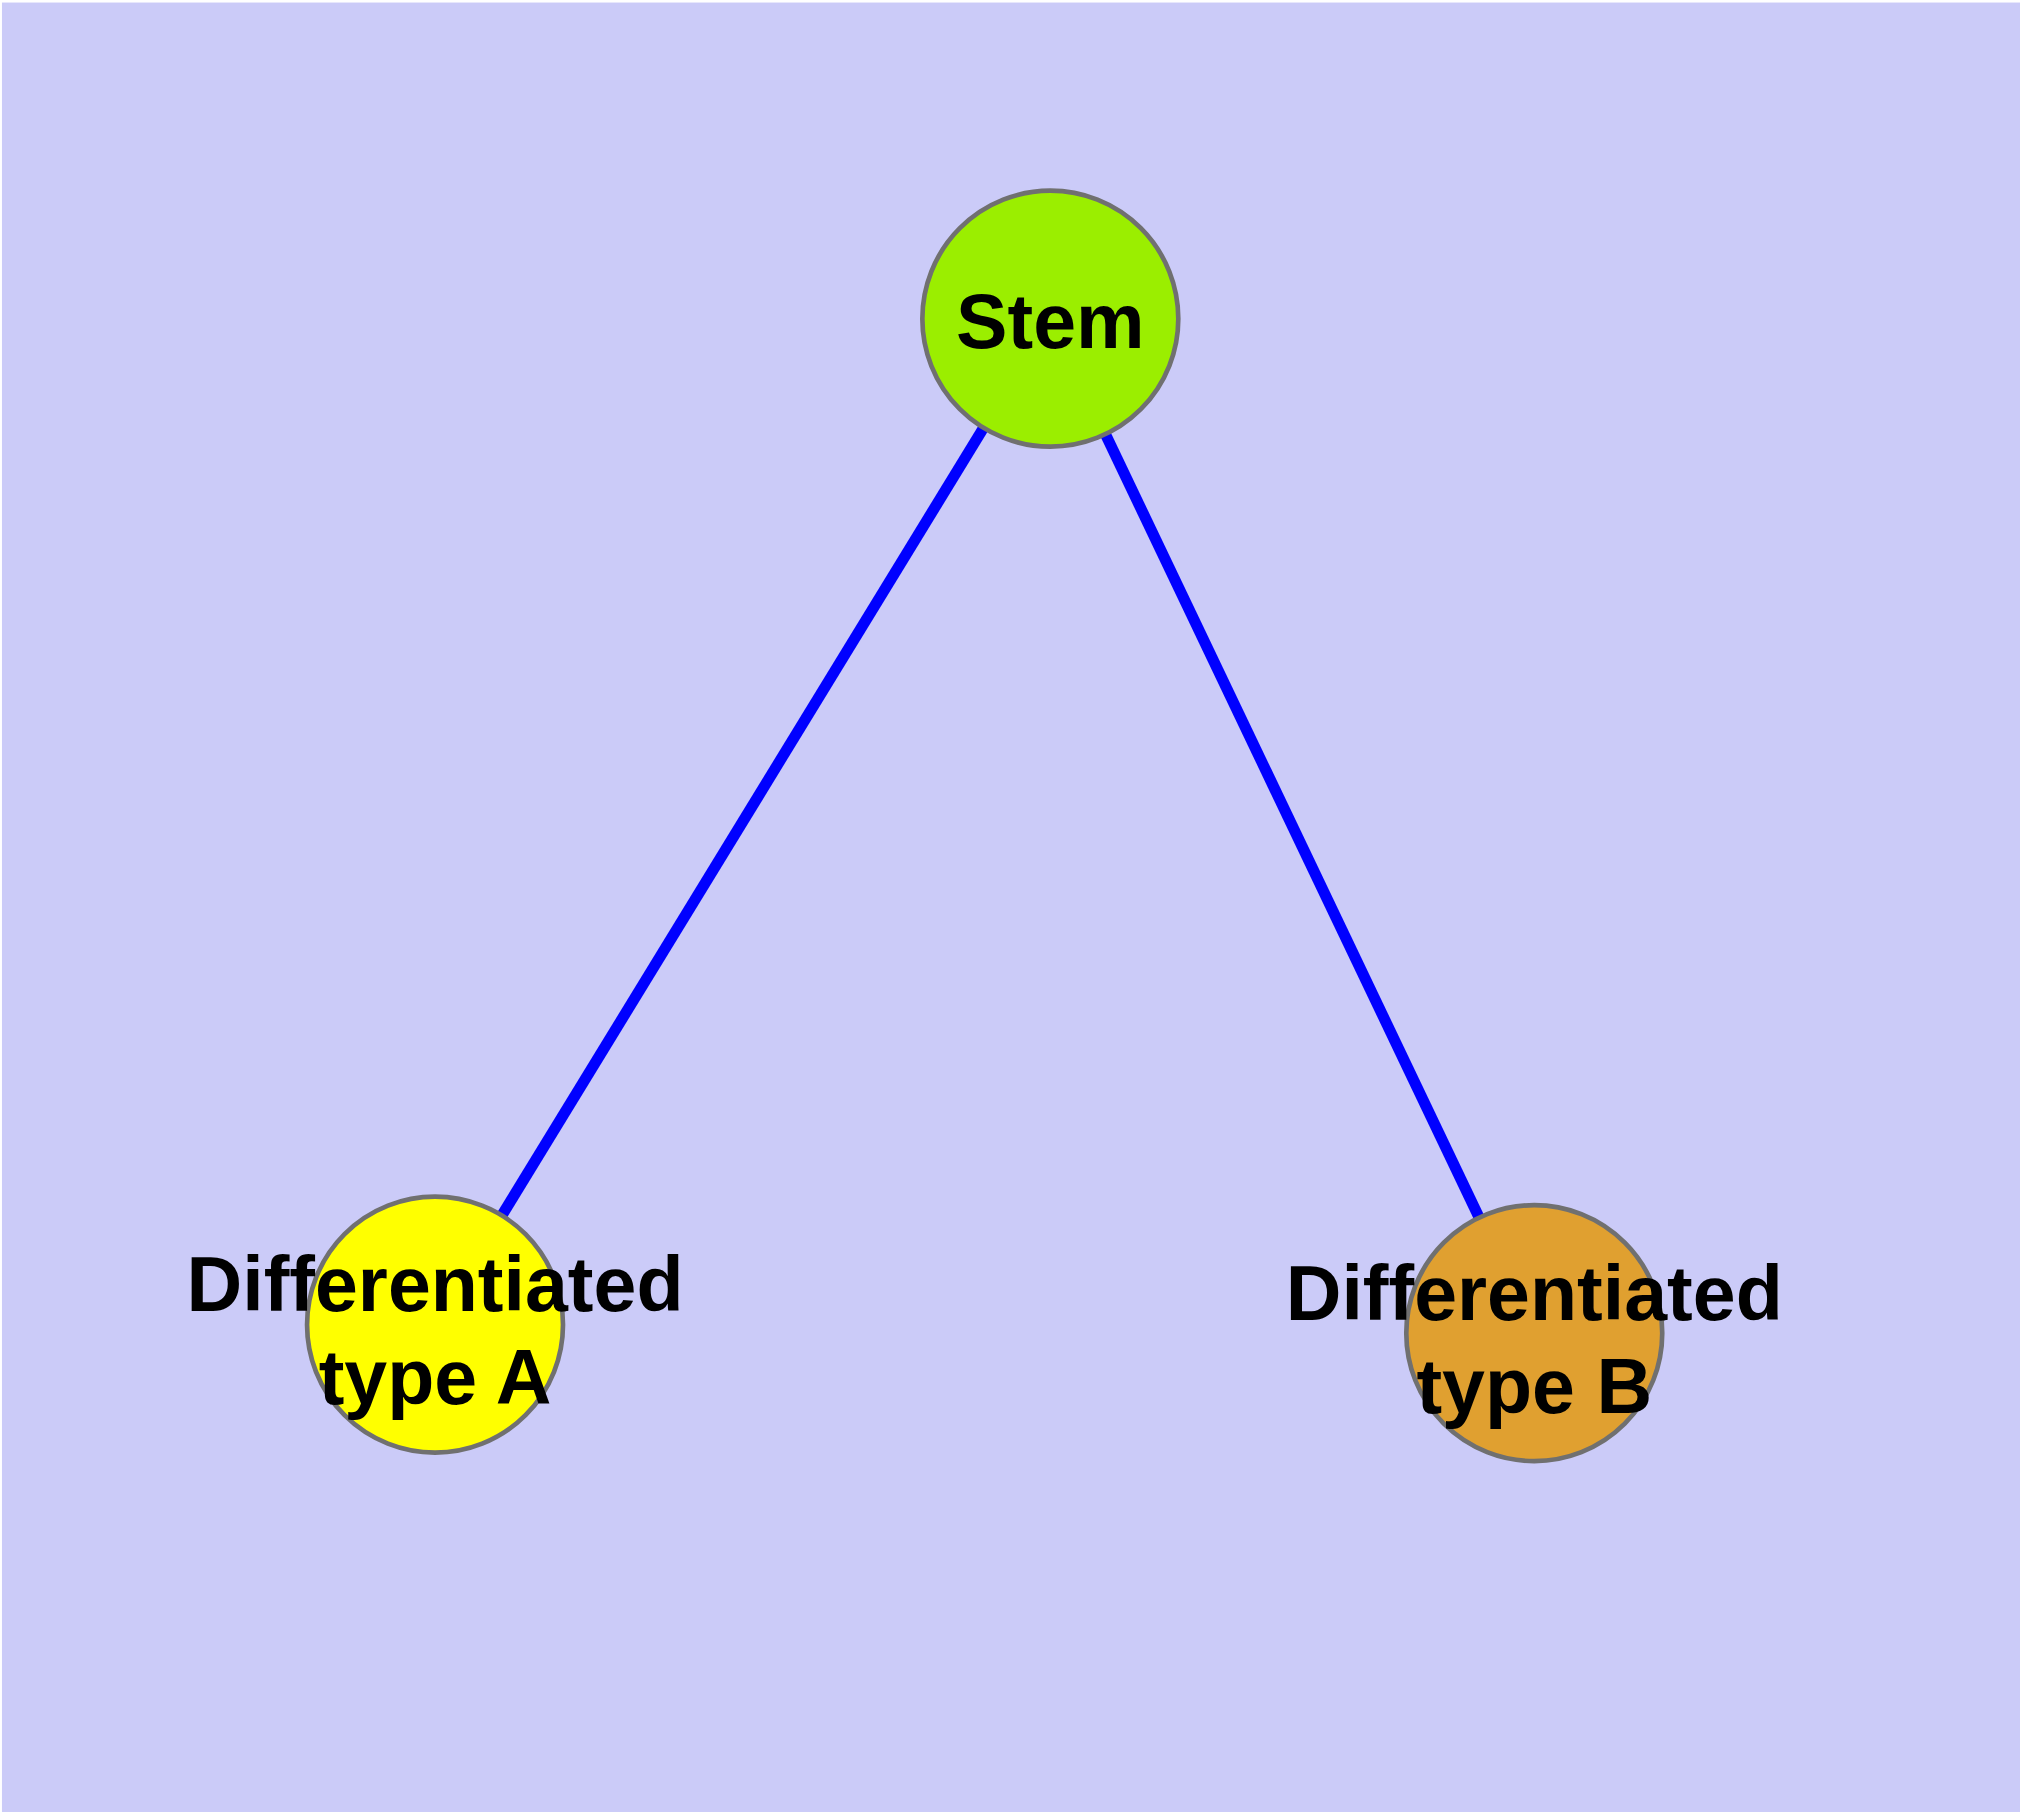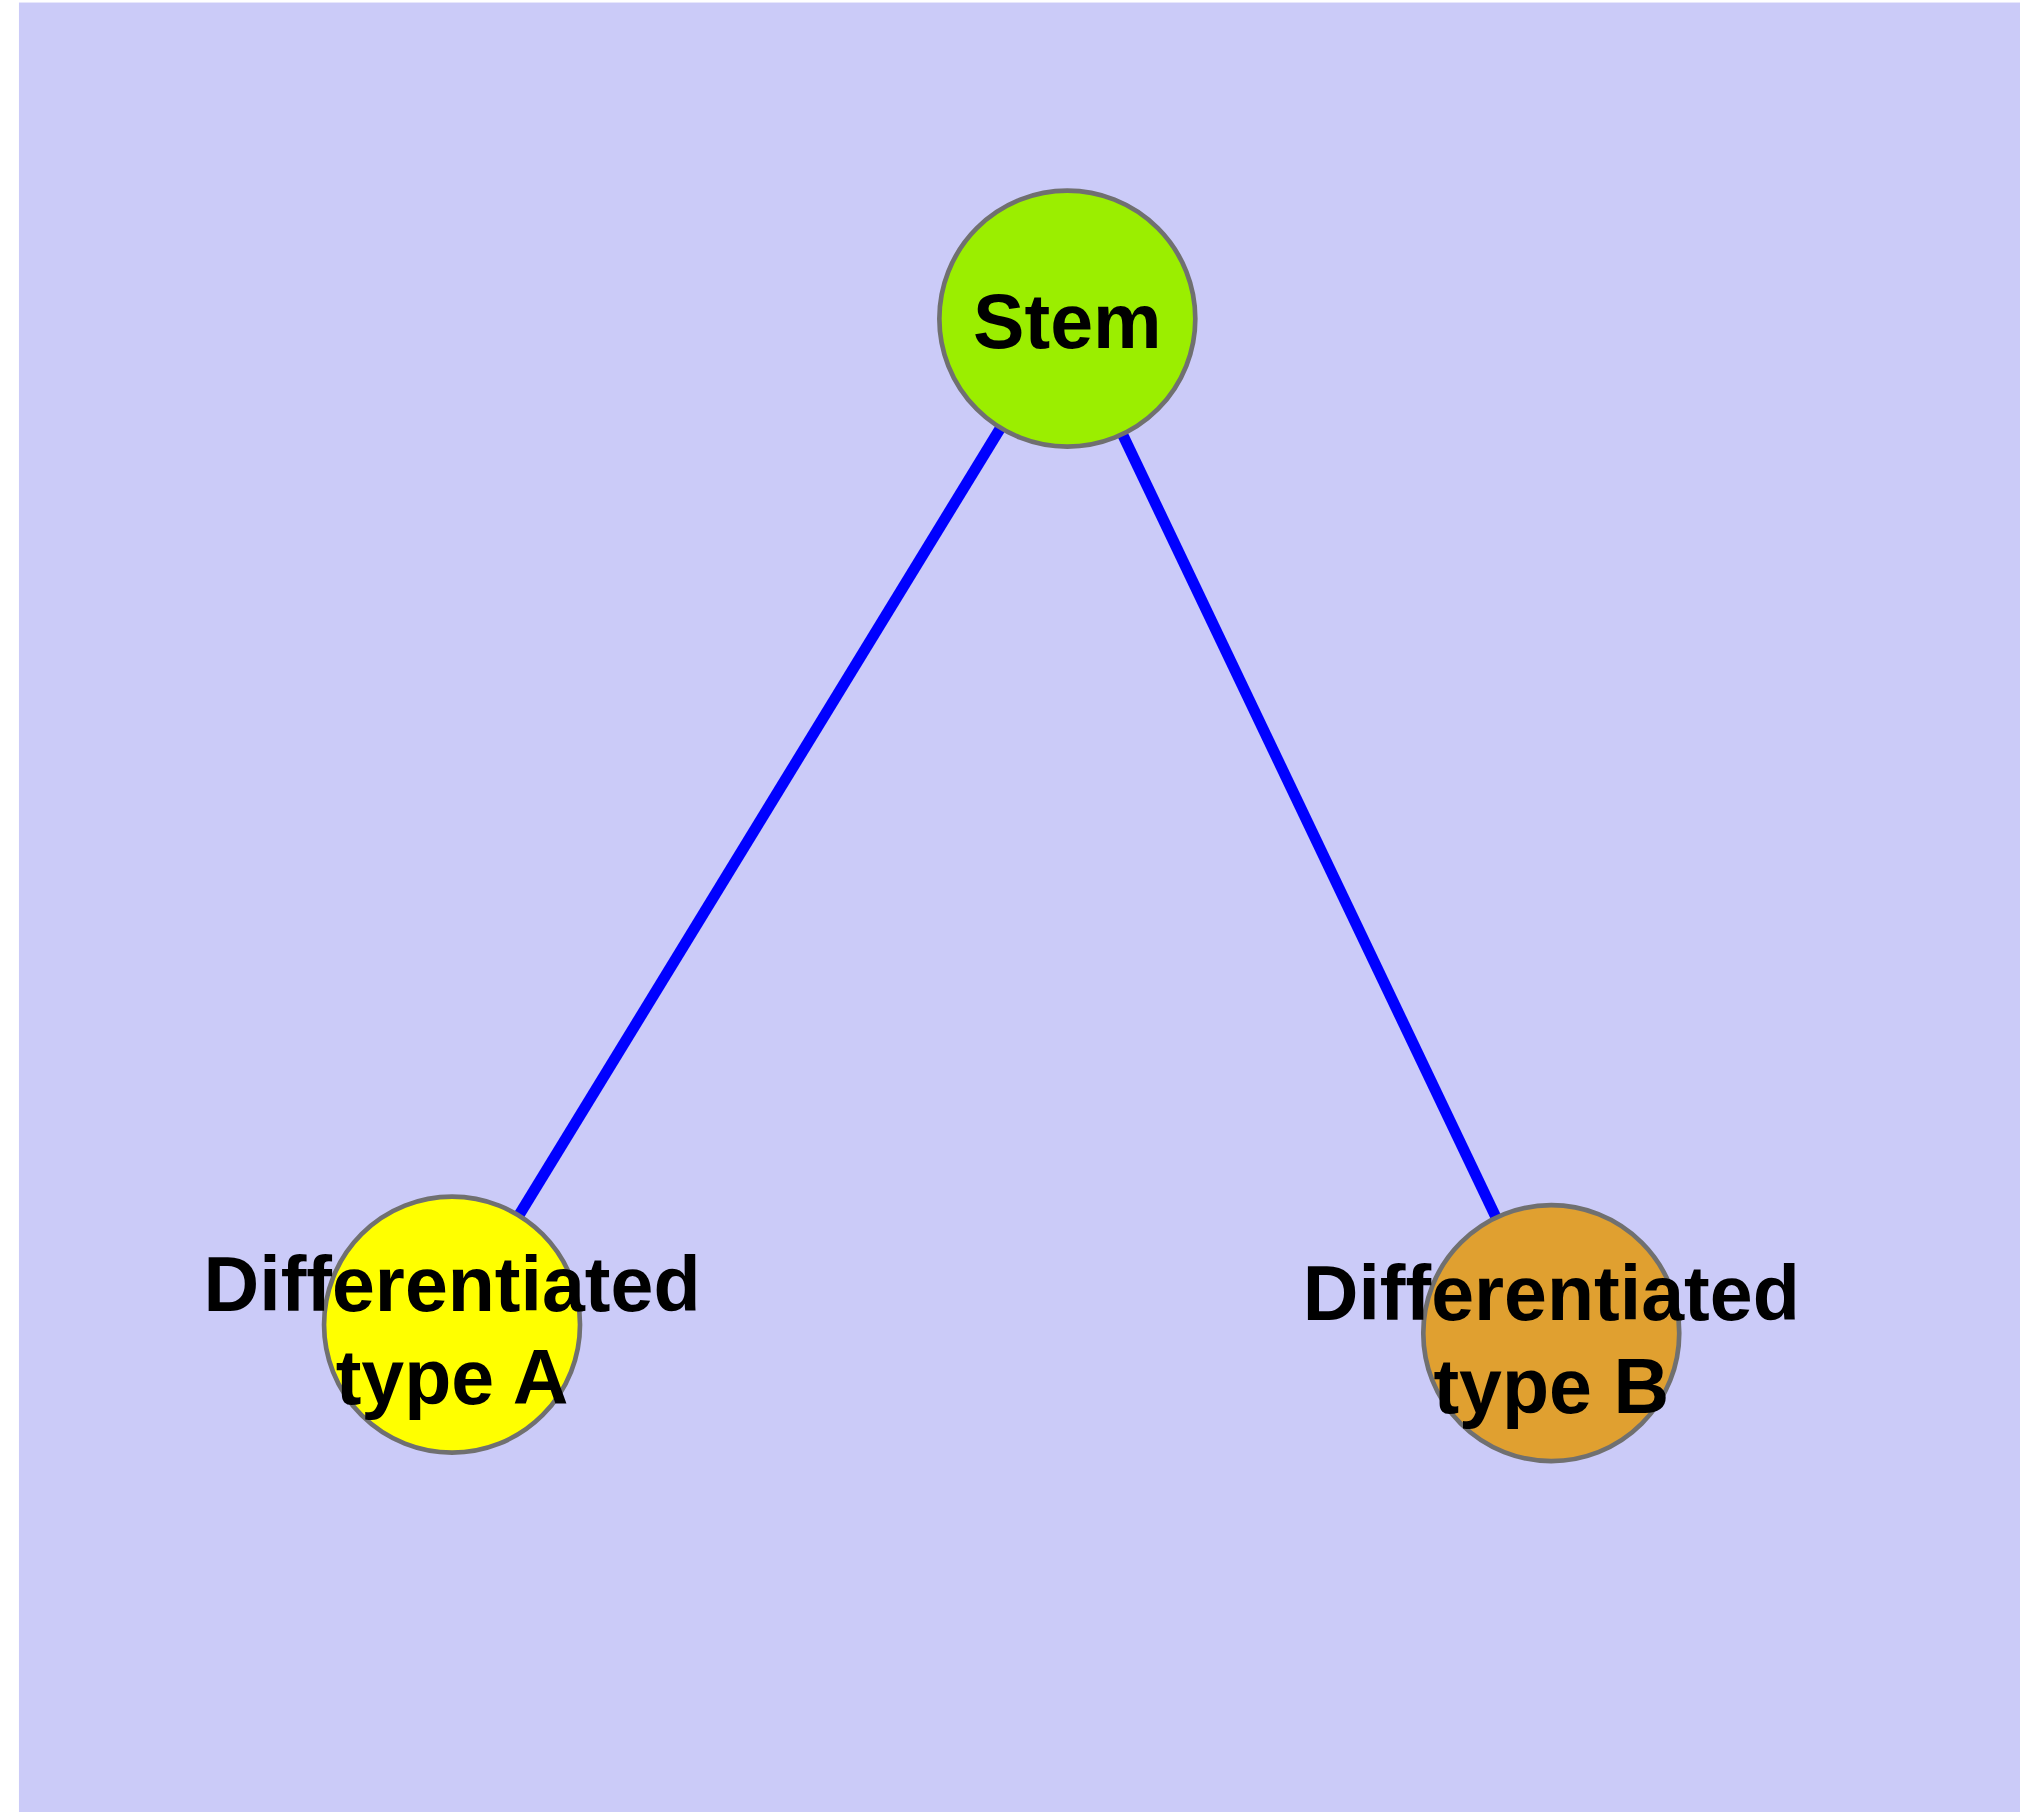--- a/index.html
+++ b/index.html
@@ -5,21 +5,20 @@
   html, body {
     margin: 0;
     padding: 0;
     background: #ffffff;
   }
   #stage {
     width: 1718px;
     height: 1812px;
     position: relative;
     background: #ffffff;
-    padding-left: 17px;
   }
   svg#diagram {
     display: block;
     width: 2021px;
     height: 1812px;
   }
   .node-label {
     font-family: "Liberation Sans", sans-serif;
     font-weight: bold;
     font-size: 91px;

